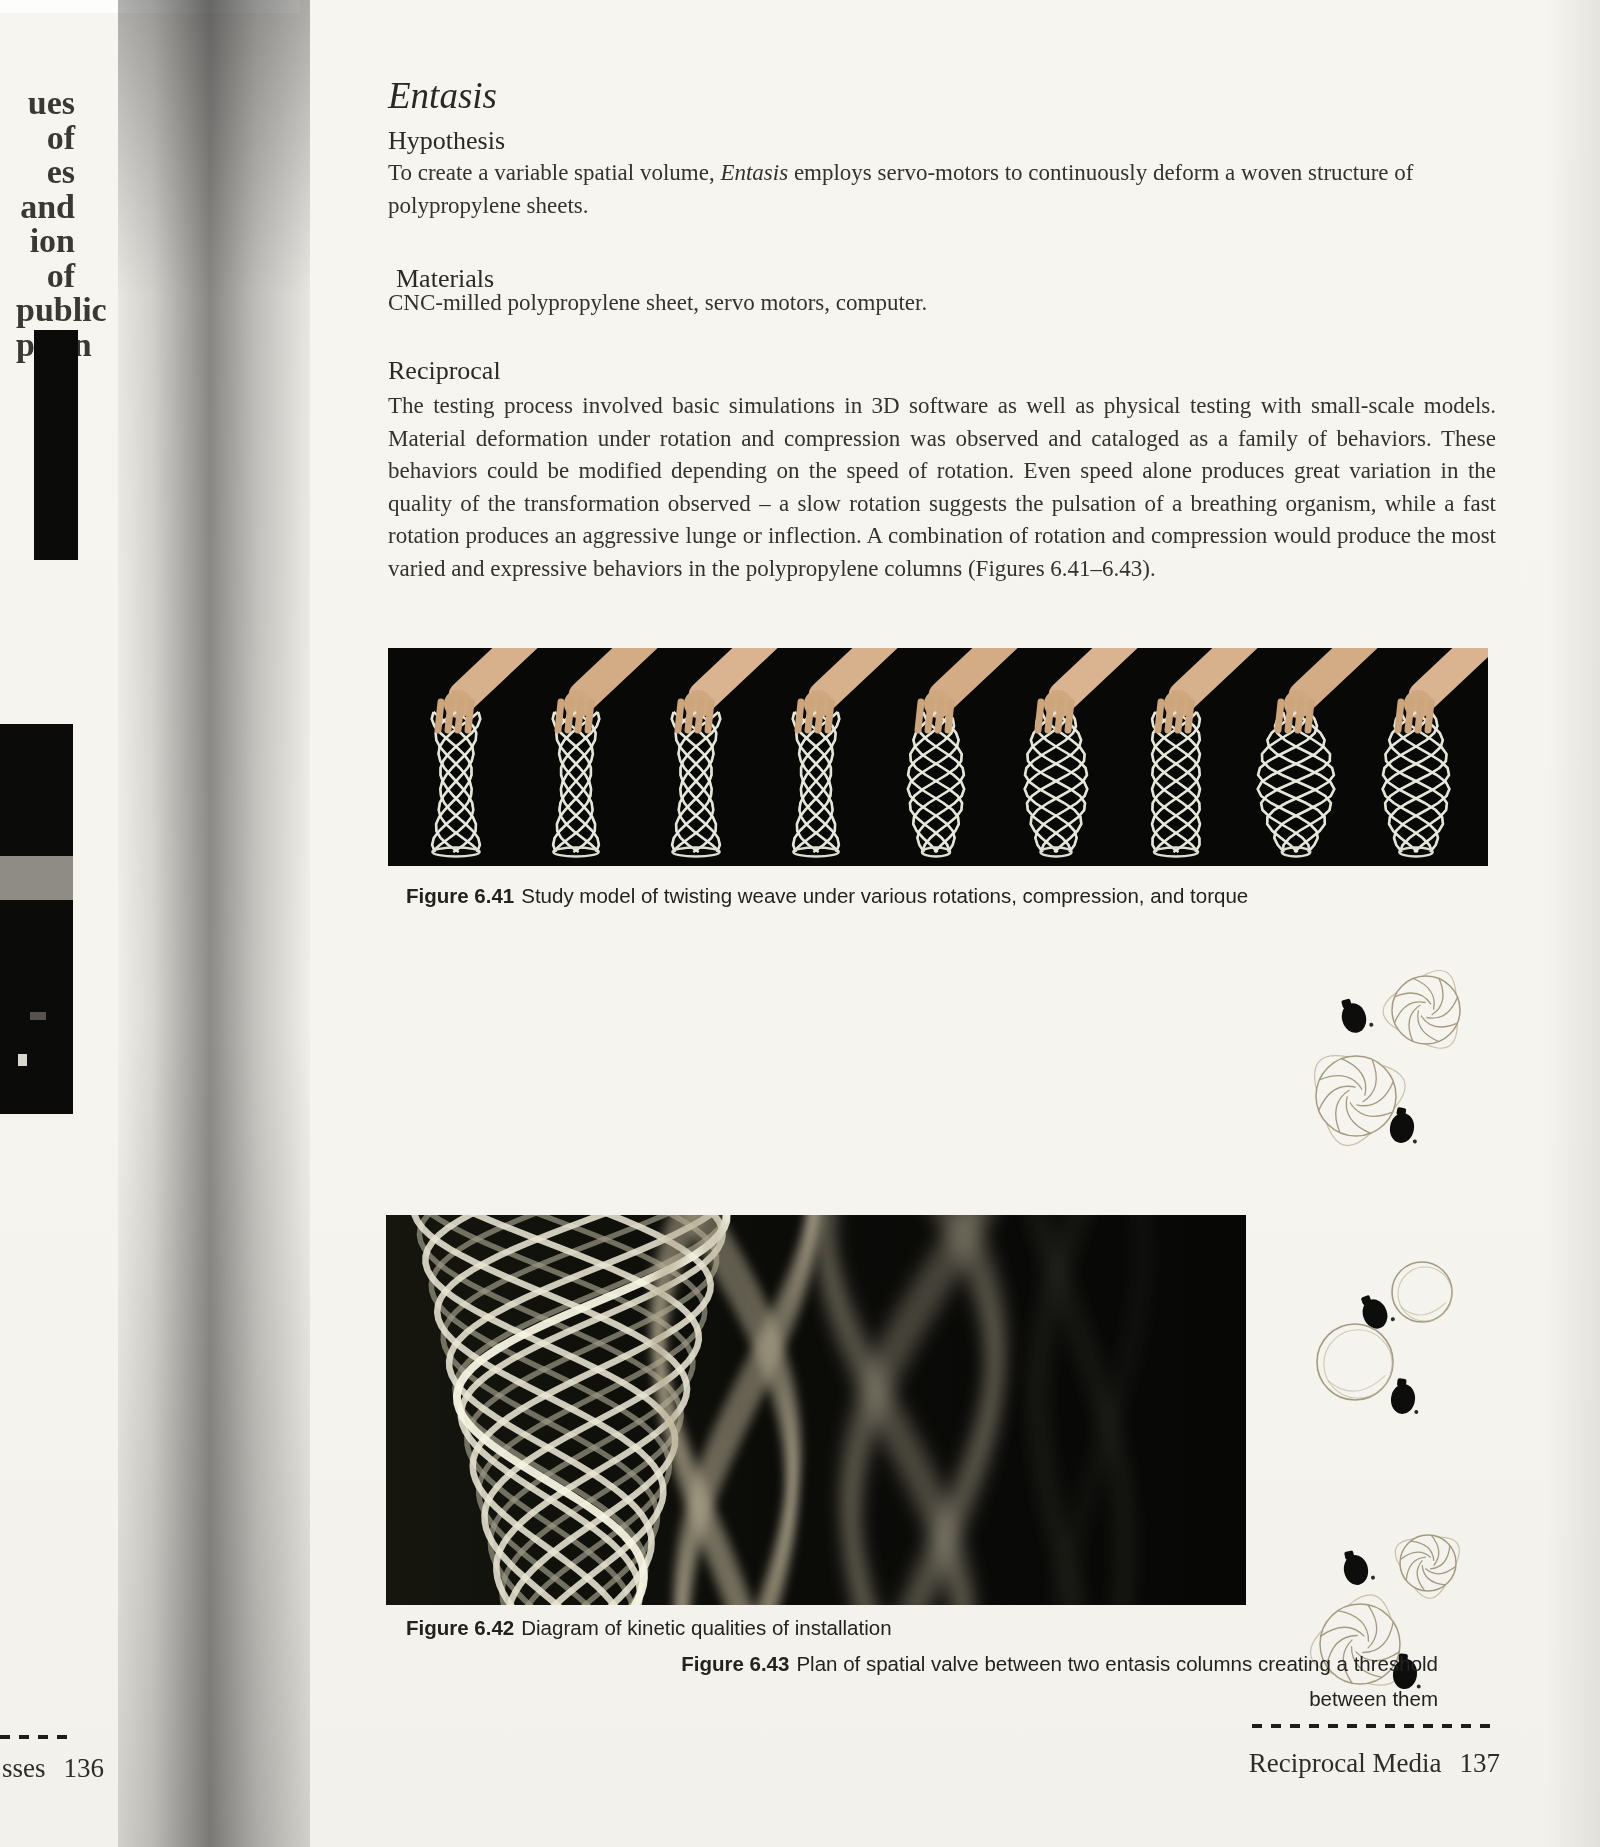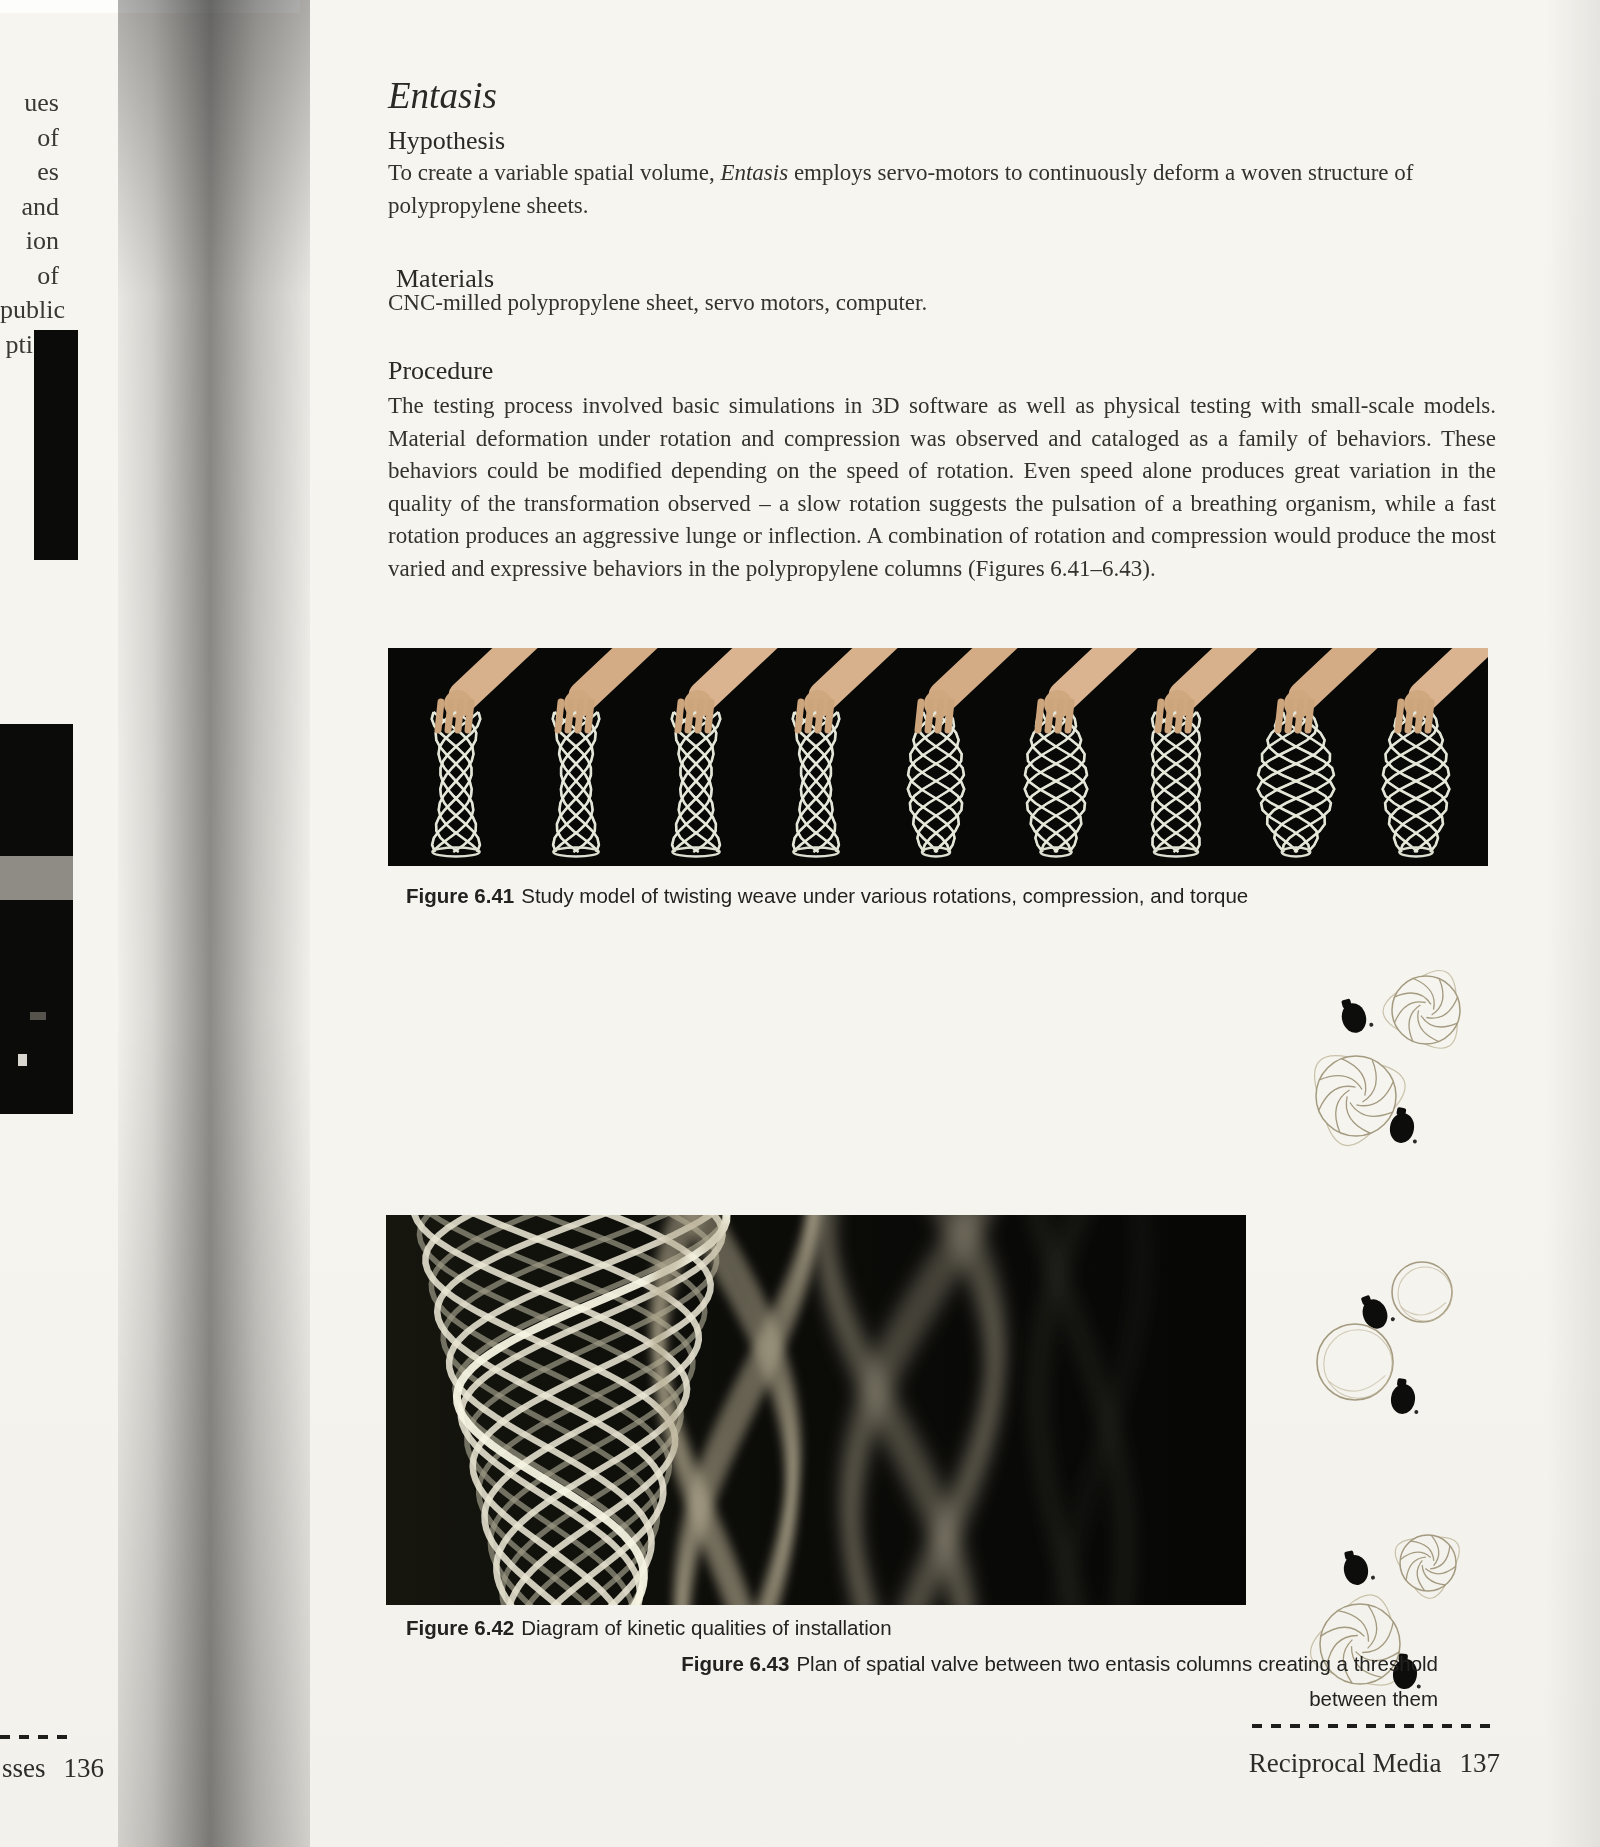--- a/index.html
+++ b/index.html
@@ -3,21 +3,21 @@
 <meta charset="utf-8">
 <style>
   html,body{margin:0;padding:0;background:#d8d5cf;}
   #scan{position:relative;width:1600px;height:1847px;overflow:hidden;
         background:linear-gradient(180deg,#f7f5f0 0%,#f6f4ee 60%,#f3f1eb 100%);
         font-family:"Liberation Serif", serif;}
   .serif{font-family:"Liberation Serif", serif;color:#34322c;}
   .abs{position:absolute;}
 
   
-  #edge-lines{left:0;top:86px;width:59px;text-align:right;font-size:26px;line-height:34.5px;color:#3a3833;}
+  #edge-lines{left:16px;top:86px;width:59px;text-align:right;font-size:34px;line-height:34.5px;color:#3a3833;font-weight:bold;}
   .frag{background:#0b0b09;}
   #frag-a{left:34px;top:330px;width:44px;height:230px;}
   #frag-b{left:0;top:724px;width:73px;height:390px;}
   #frag-b .band{position:absolute;left:0;top:132px;width:100%;height:44px;background:#8e8c85;}
   #frag-b .speck1{position:absolute;left:18px;top:330px;width:9px;height:12px;background:#d8d6cf;}
   #frag-b .speck2{position:absolute;left:30px;top:288px;width:16px;height:8px;background:#55534c;}
   #left-footer{left:2px;top:1753px;font-size:27px;color:#2e2c28;}
   #left-footer .pg{margin-left:18px;}
 
   
@@ -87,21 +87,21 @@
   <div id="right-shade" class="abs"></div>
 
   <h1 id="title" class="abs serif" style="margin:0;font-weight:normal;">Entasis</h1>
 
   <h2 id="h-hypothesis" class="abs serif heading" style="margin:0;font-weight:normal;">Hypothesis</h2>
   <p id="b-hypothesis" class="abs serif" style="margin:0;"><span>To create a variable spatial volume, </span><em>Entasis</em><span> employs servo-motors to continuously deform a woven structure of polypropylene sheets.</span></p>
 
   <h2 id="h-materials" class="abs serif heading" style="margin:8px;font-weight:normal;">Materials</h2>
   <p id="b-materials" class="abs serif" style="margin:0;">CNC-milled polypropylene sheet, servo motors, computer.</p>
 
-  <h2 id="h-procedure" class="abs serif heading" style="margin:0;font-weight:normal;">Procedure</h2>
+  <h2 id="h-procedure" class="abs serif heading" style="margin:0;font-weight:normal;">Reciprocal</h2>
   <p id="b-procedure" class="abs serif" style="margin:0;">The testing process involved basic simulations in 3D software as well as physical testing with small-scale models. Material deformation under rotation and compression was observed and cataloged as a family of behaviors. These behaviors could be modified depending on the speed of rotation. Even speed alone produces great variation in the quality of the transformation observed – a slow rotation suggests the pulsation of a breathing organism, while a fast rotation produces an aggressive lunge or inflection. A combination of rotation and compression would produce the most varied and expressive behaviors in the polypropylene columns (Figures 6.41–6.43).</p>
 
   <svg id="fig641" class="abs" viewBox="0 0 1100 218">
       <rect width="1100" height="218" fill="#080807"></rect>
       <line x1="144" y1="-16" x2="76" y2="48" stroke="#d7b18c" stroke-width="31" stroke-linecap="round"></line>
       <circle cx="70" cy="56" r="14" fill="#cfa87f"></circle>
       <path d="M68.0 64.0 L58.0 71.0 L50.9 78.0 L47.7 85.0 L48.3 92.0 L52.1 99.0 L58.1 106.0 L65.1 113.0 L72.0 120.0 L77.8 127.0 L81.9 134.0 L83.7 141.0 L83.0 148.0 L79.6 155.0 L74.0 162.0 L66.5 169.0 L58.4 176.0 L51.0 183.0 L45.8 190.0 L44.1 197.0 L47.0 204.0" fill="none" stroke="#a9ac9b" stroke-width="2" opacity="0.85"></path>
       <path d="M45.5 64.0 L43.7 71.0 L46.4 78.0 L52.4 85.0 L60.3 92.0 L68.5 99.0 L75.7 106.0 L80.8 113.0 L83.5 120.0 L83.5 127.0 L81.1 134.0 L76.5 141.0 L70.4 148.0 L63.4 155.0 L56.6 162.0 L51.2 169.0 L48.1 176.0 L48.4 183.0 L52.6 190.0 L60.3 197.0 L70.7 204.0" fill="none" stroke="#a9ac9b" stroke-width="2" opacity="0.85"></path>
       <path d="M45.5 64.0 L53.8 71.0 L63.5 78.0 L72.8 85.0 L80.0 92.0 L84.4 99.0 L85.5 106.0 L83.7 113.0 L79.5 120.0 L73.7 127.0 L67.2 134.0 L60.8 141.0 L55.4 148.0 L51.8 155.0 L50.7 162.0 L52.6 169.0 L57.7 176.0 L65.4 183.0 L74.8 190.0 L84.2 197.0 L91.8 204.0" fill="none" stroke="#a9ac9b" stroke-width="2" opacity="0.85"></path>
       <path d="M68.0 64.0 L78.0 71.0 L85.1 78.0 L88.3 85.0 L87.7 92.0 L83.9 99.0 L77.9 106.0 L70.9 113.0 L64.0 120.0 L58.2 127.0 L54.1 134.0 L52.3 141.0 L53.0 148.0 L56.4 155.0 L62.0 162.0 L69.5 169.0 L77.6 176.0 L85.0 183.0 L90.2 190.0 L91.9 197.0 L89.0 204.0" fill="none" stroke="#a9ac9b" stroke-width="2" opacity="0.85"></path>

